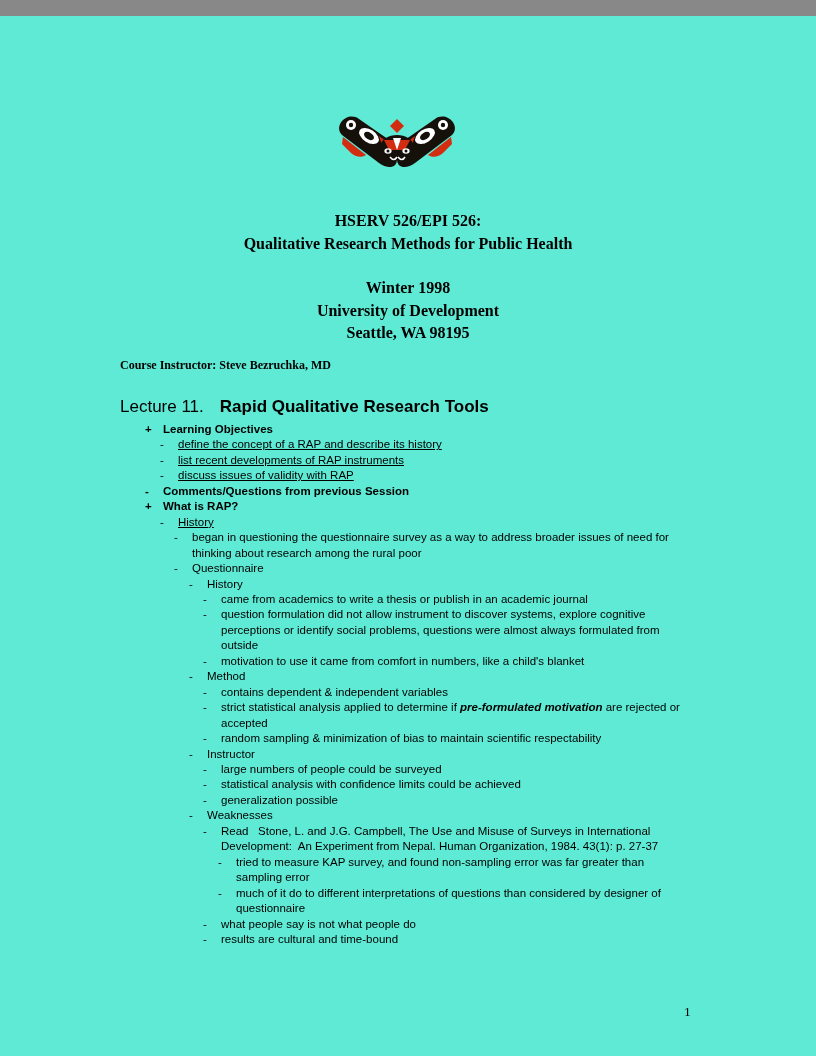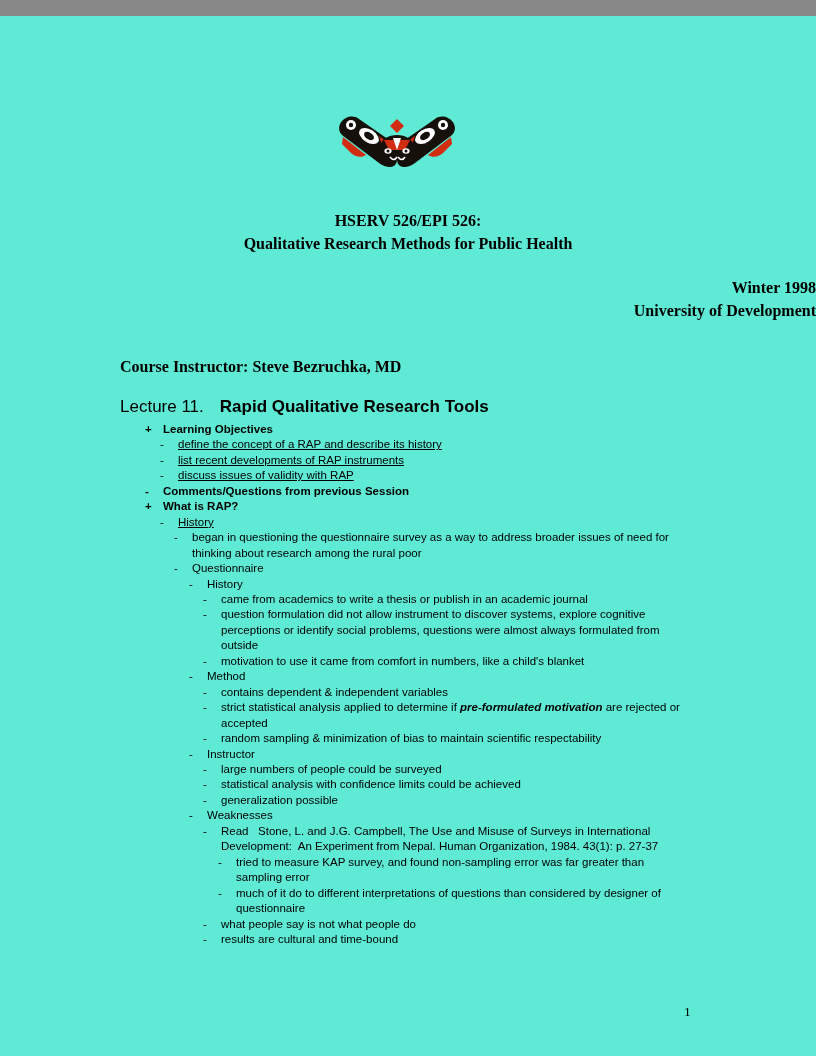--- a/index.html
+++ b/index.html
@@ -7,26 +7,26 @@
     position:relative; width:816px; height:1056px; margin:16px auto;
     background:#5eead4; overflow:hidden;
     font-family:"Liberation Sans", sans-serif; color:#000;
   }
   .logo-wrap { position:absolute; left:334px; top:90px; width:126px; height:70px; }
   .title-block-a {
     position:absolute; top:194px; left:0; width:816px; text-align:center;
     font-family:"Liberation Serif", serif; font-weight:bold; font-size:16px; line-height:22.5px;
   }
   .title-block-b {
-    position:absolute; top:261px; left:0; width:816px; text-align:right;
+    position:absolute; top:261px; left:0; width:816px; text-align:center;
     font-family:"Liberation Serif", serif; font-weight:bold; font-size:16px; line-height:22.5px;
   }
   .instructor {
     position:absolute; top:342px; left:120px;
-    font-family:"Liberation Serif", serif; font-weight:bold; font-size:16px;
+    font-family:"Liberation Serif", serif; font-weight:bold; font-size:12px;
   }
   .lecture-heading { position:absolute; top:381px; left:120px; font-size:17px; }
   .lecture-prefix { font-weight:normal; margin-right:16px; }
   .lecture-title { font-weight:bold; }
   .outline { position:absolute; top:406px; left:0; width:816px; }
   .row { display:flex; align-items:flex-start; font-size:11.5px; line-height:15.45px; }
   .row.l1 { margin-left:145px; font-weight:bold; }
   .row.l2 { margin-left:160px; }
   .row.l3 { margin-left:174px; }
   .row.l4 { margin-left:189px; }
@@ -93,20 +93,21 @@
   </div>
 
   <div class="title-block-a">
     <div>HSERV 526/EPI 526:</div>
     <div>Qualitative Research Methods for Public Health</div>
   </div>
 
   <div class="title-block-b">
     <div>Winter 1998</div>
     <div>University of Development</div>
+    <div>Seattle, WA 98195</div>
   </div>
 
   <div class="instructor">Course Instructor: Steve Bezruchka, MD</div>
 
   <div class="lecture-heading">
     <span class="lecture-prefix">Lecture 11.</span><span class="lecture-title">Rapid Qualitative Research Tools</span>
   </div>
 
   <div class="outline" id="outline">
       <div class="row l1">

